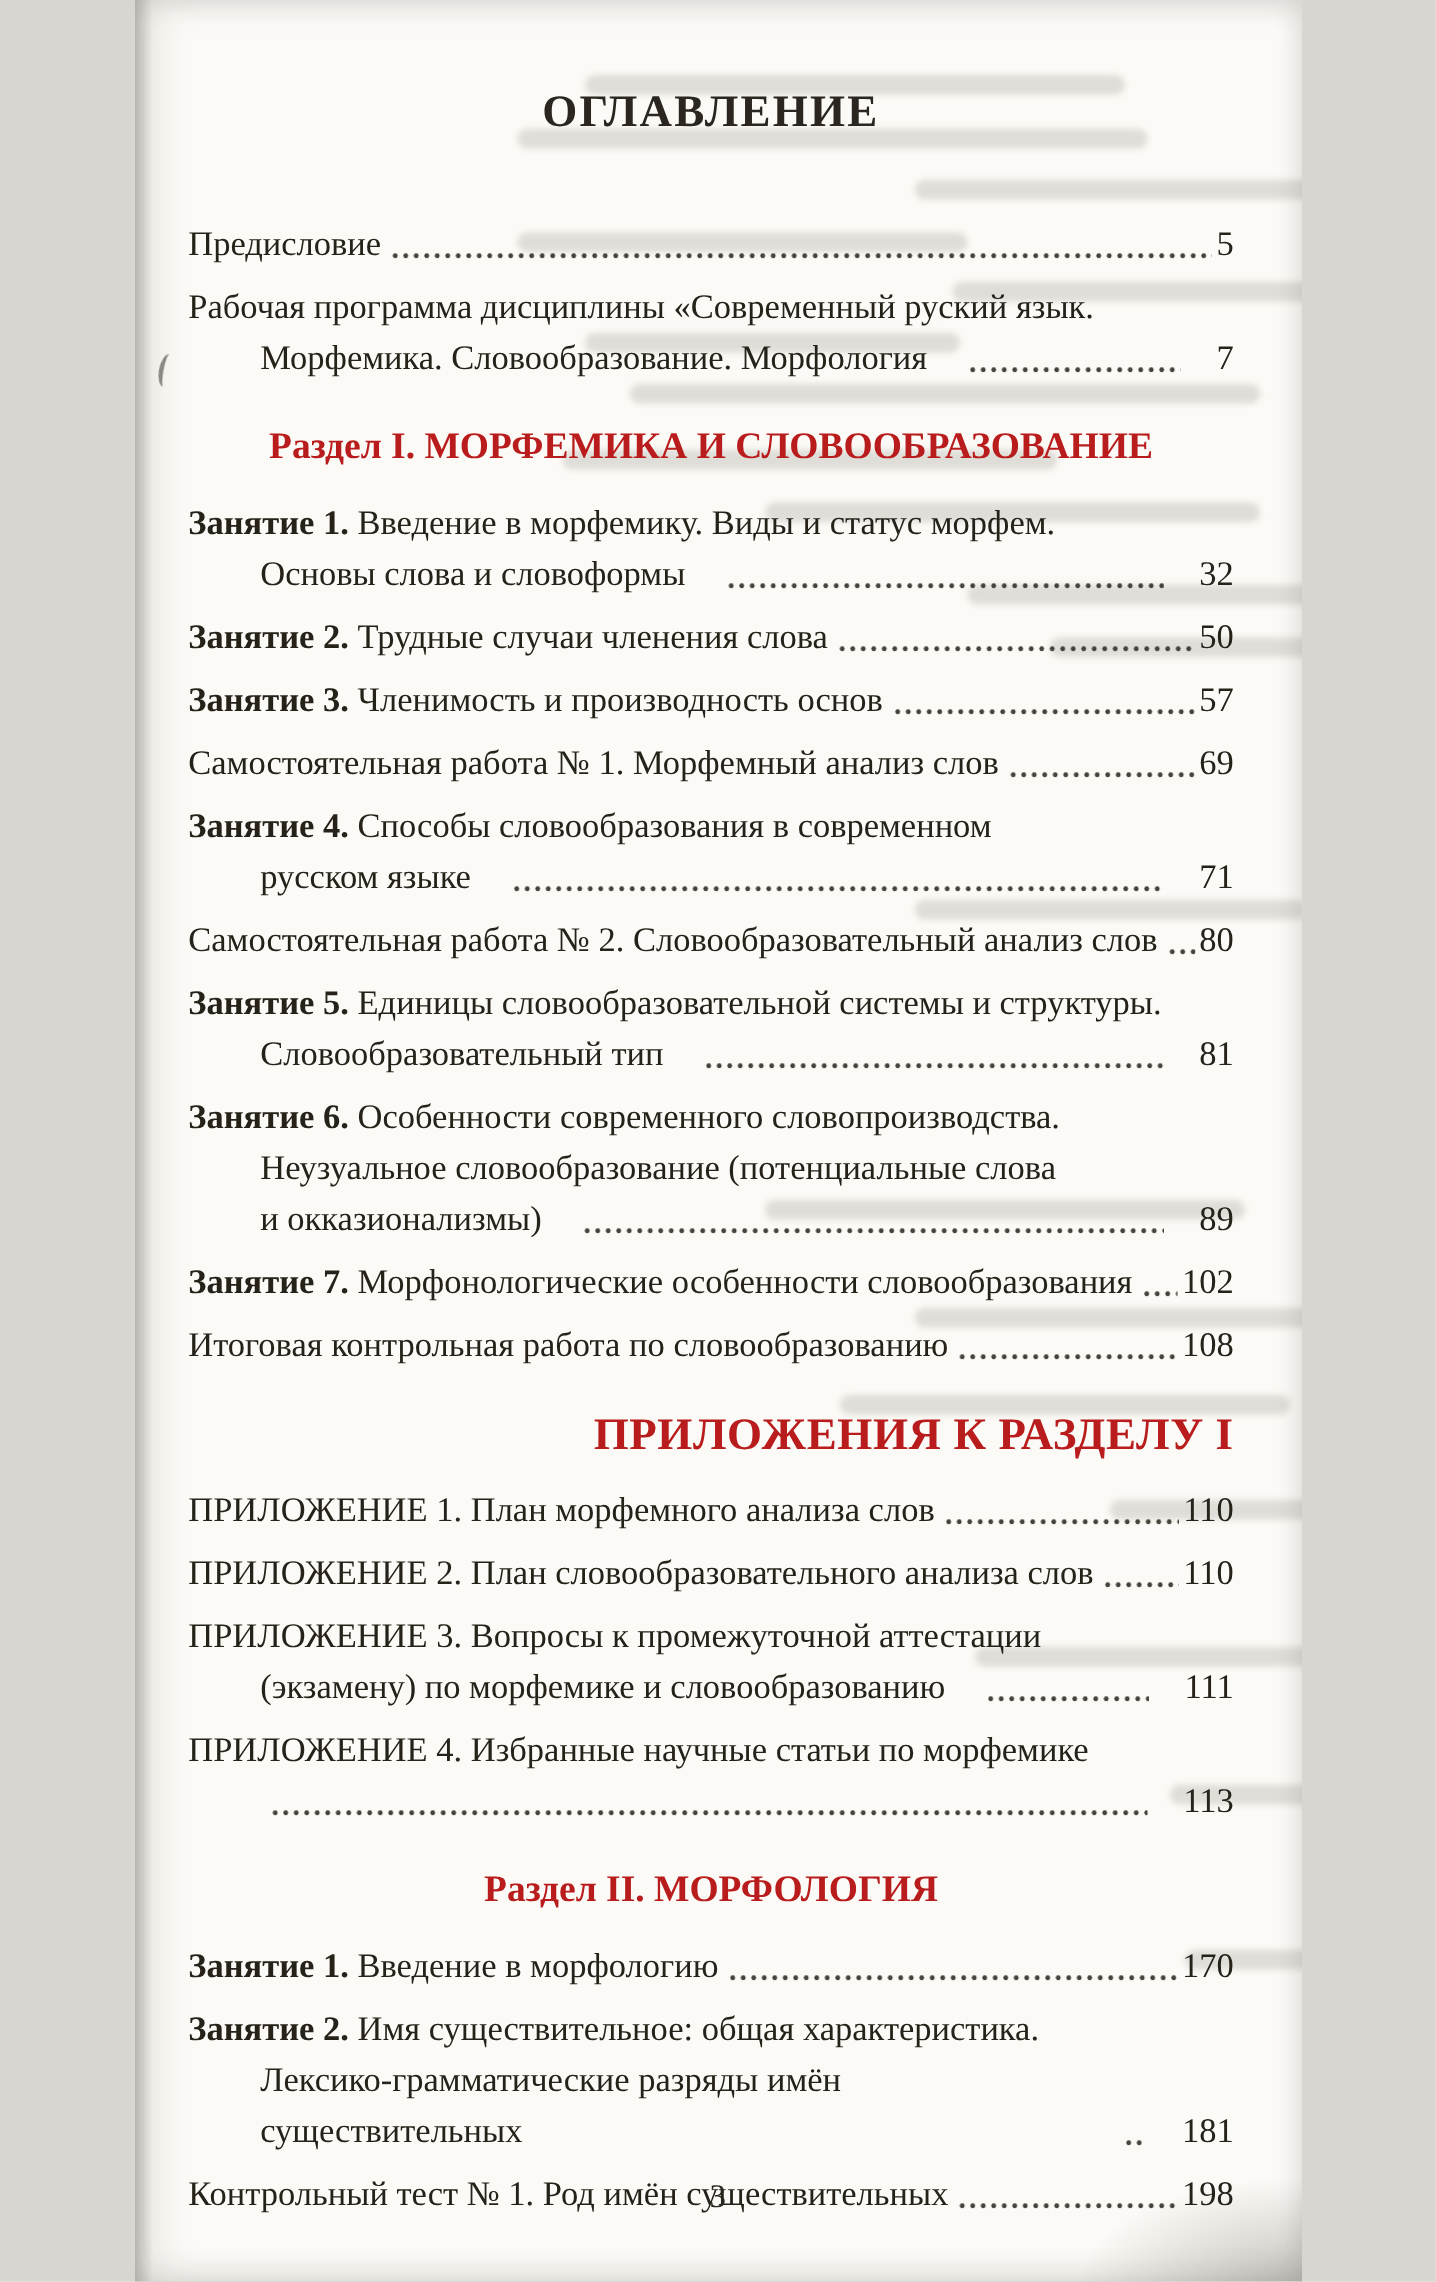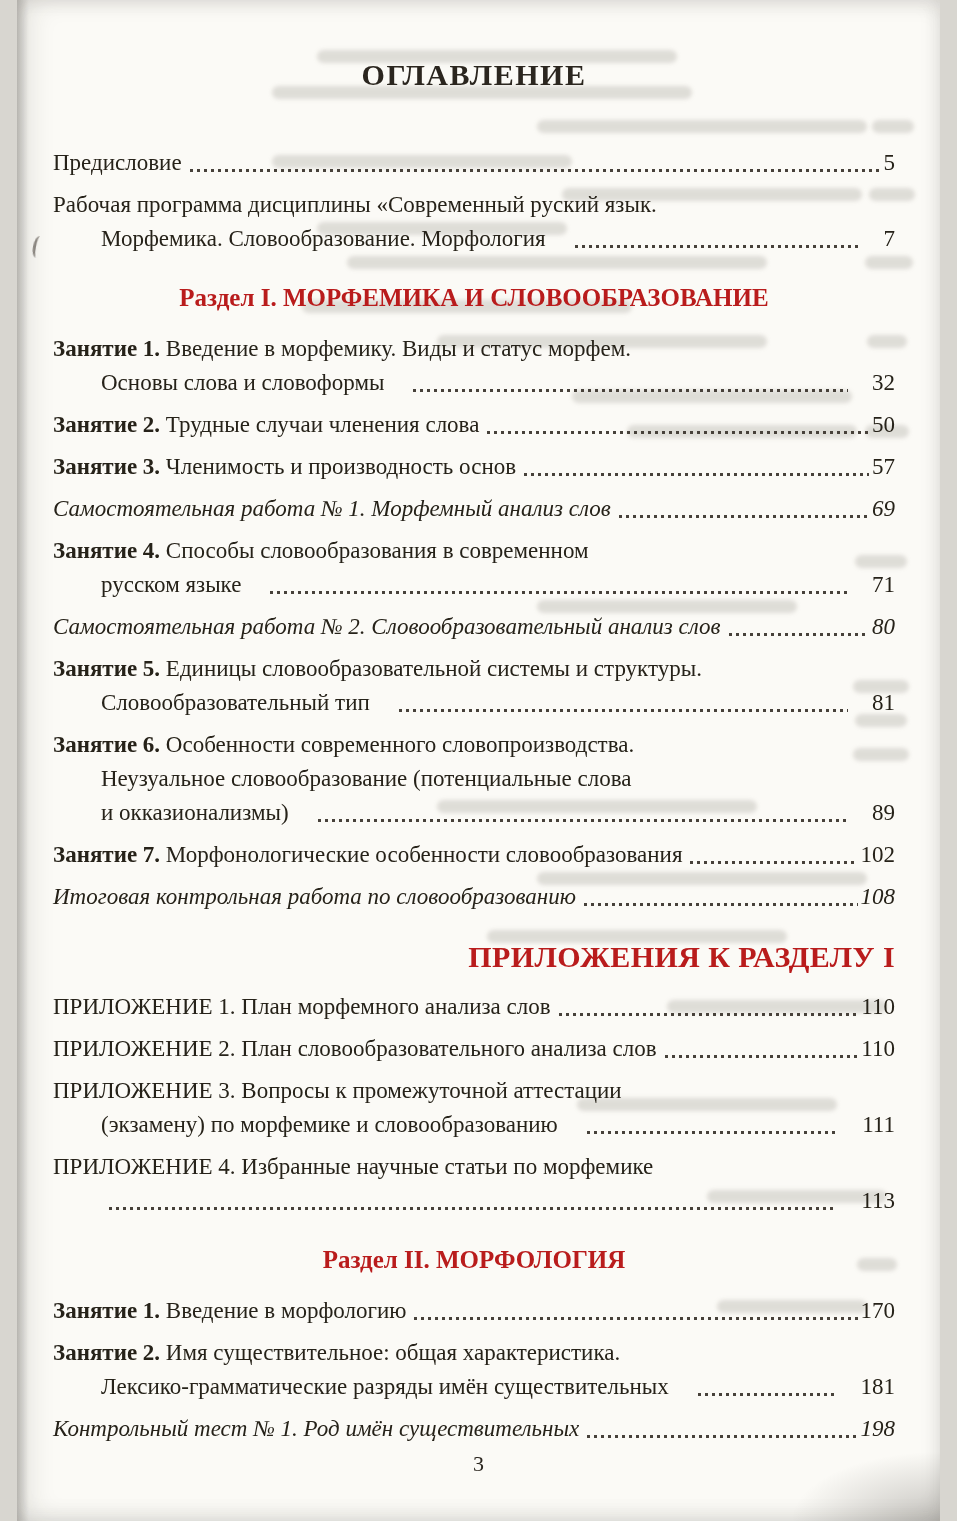--- a/index.html
+++ b/index.html
@@ -1,18 +1,18 @@
 <!DOCTYPE html>
 <html><head>
 <meta charset="utf-8">
 <style>
   html,body { margin:0; padding:0; background:#d8d6d0; }
   .page {
     position:relative;
-    width:923px; height:1521px;
+    width:778px; height:1521px;
     margin:0 auto;
     background:#fbfaf6;
     overflow:hidden;
     font-family:"Liberation Serif","DejaVu Serif",serif;
     color:#262219;
     box-shadow: inset 14px 0 26px rgba(40,35,30,0.10),
                 inset -6px 0 18px rgba(40,35,30,0.05),
                 inset 0 -8px 20px rgba(40,35,30,0.05),
                 inset 0 6px 16px rgba(40,35,30,0.04);
   }
@@ -23,21 +23,21 @@
     text-align:center;
     font-size:30px; font-weight:bold; letter-spacing:1.5px;
     color:#2b261f;
   }
 
   .heading { font-weight:bold; color:#b91c1c; }
   .heading.center { text-align:center; font-size:25px; margin:28px 0 20px; }
   .heading.left   { text-align:right; font-size:30px; letter-spacing:0.4px; margin:26px 0 16px; }
 
   .entry { font-size:23px; line-height:34px; margin-bottom:8px; }
-  .entry.italic { font-style:italic; }
+  .entry.italic { }
   .entry .line.with-page { display:flex; align-items:flex-end; }
   .entry .cont { padding-left:48px;gap:21px; }
   .entry b { font-weight:bold; }
   .txt { flex:0 1 auto; }
   .pg  { flex:0 0 auto; }
   .dots {
     flex:1 1 auto; min-width:14px; height:7px; align-self:flex-end;
     margin:0 3px 6px 7px;
     background-image: radial-gradient(circle at 2.5px 3.5px, #47413a 1.45px, rgba(0,0,0,0) 1.8px);
     background-size:7px 7px; background-repeat:repeat-x;

